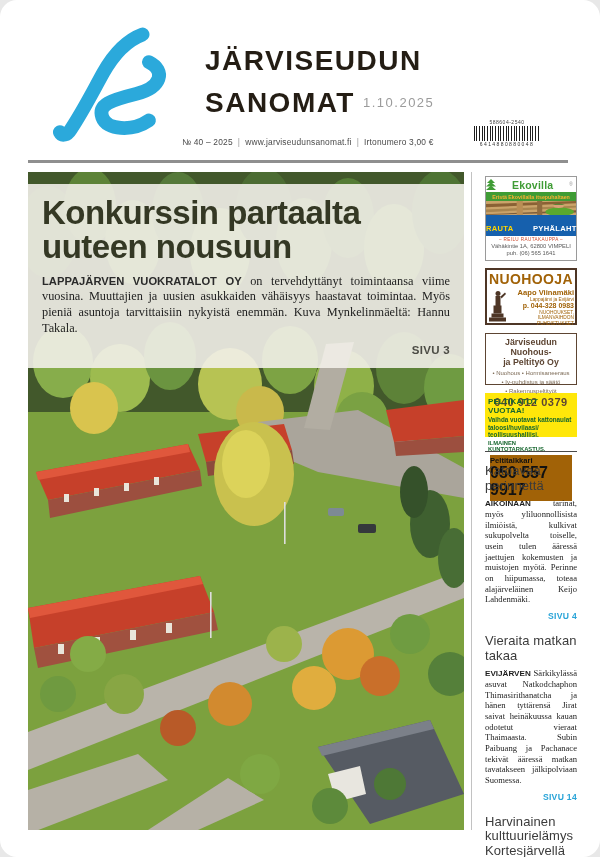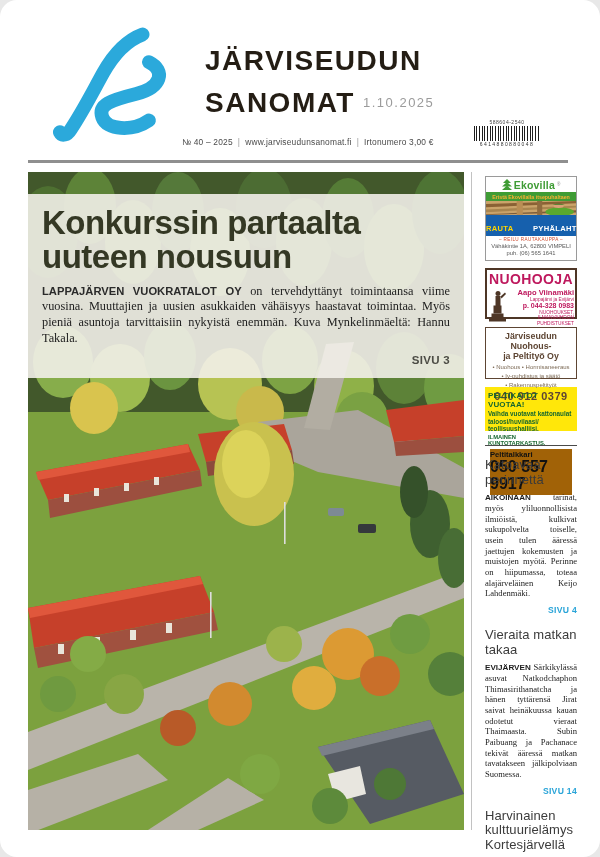--- a/index.html
+++ b/index.html
@@ -22,53 +22,53 @@
   .barcode-block { position:absolute; left:468px; top:119px; width:78px; text-align:center; }
   .barcode-top { font-size:5px; color:#444; letter-spacing:0.5px; }
   .barcode-bars { height:15px; margin:1px 6px 0;
     background: repeating-linear-gradient(90deg,#1d1d1d 0 1px,#fff 1px 2px,#1d1d1d 2px 3.5px,#fff 3.5px 5.5px,#1d1d1d 5.5px 6.5px,#fff 6.5px 8px); }
   .barcode-digits { font-size:5px; color:#333; letter-spacing:1.4px; }
   .header-rule { position:absolute; left:28px; top:160px; width:540px; height:2.5px; background:#8f8f8f; }
 
   
   .photo-wrap { position:absolute; left:28px; top:172px; width:436px; height:658px; overflow:hidden; }
   .photo-wrap svg.photo { position:absolute; inset:0; width:100%; height:100%; }
-  .overlay { position:absolute; left:0; right:0; top:22px;
+  .overlay { position:absolute; left:0; right:0; top:12px;
     background:rgba(242,240,233,0.9); padding:12px 14px 12px; }
   .overlay h1 { font-size:33px; line-height:1.04; letter-spacing:-0.5px;
     font-weight:bold; color:#343824; margin-bottom:9px; }
   .overlay p { font-family:"Liberation Serif", serif; font-size:12.3px;
     line-height:1.28; text-align:justify; color:#1d1d1d; }
   .overlay p strong { font-family:"Liberation Sans", sans-serif; font-size:11.2px; color:#2a2a2a; }
   .pageref-main { text-align:right; font-weight:bold; font-size:11.5px;
     color:#4c4c45; margin-top:7px; letter-spacing:0.3px; }
 
   .vdivider { position:absolute; left:471px; top:172px; width:1px; height:658px; background:#c2c2c2; }
 
   
   .sidebar { position:absolute; left:485px; top:176px; width:92px; }
   .ad { width:100%; }
 
   
   .ad-ekovilla { border:1px solid #9a9a9a; height:85px; display:flex; flex-direction:column; margin-bottom:7px; background:#fff; }
-  .ek-logo-row { height:15px; display:flex; align-items:center; justify-content:center; gap:2px; }
+  .ek-logo-row { height:15px; display:flex; align-items:center; justify-content:flex-start; gap:16px; }
   .ek-logo-row .brand { color:var(--ekovilla-green,#3f9c35); font-weight:bold; font-size:10.5px; letter-spacing:0.2px; }
   .ek-logo-row sup { font-size:4.5px; color:#888; }
   .ek-tagline { background:var(--ekovilla-green,#3f9c35); color:#f8b133; font-size:5.3px;
     font-weight:bold; text-align:center; padding:1.5px 0; }
   .ek-photo { flex:1; position:relative; overflow:hidden; }
   .ek-photo svg { position:absolute; inset:0; width:100%; height:100%; }
   .rauta-band { background:var(--rauta-blue,#1660ad); text-align:center; padding:2px 0 1.5px; white-space:nowrap; }
   .rauta-band .r1 { color:var(--rauta-yellow,#ffd400); font-weight:bold; font-size:7.6px; letter-spacing:0.3px; }
   .rauta-band .r2 { color:#fff; font-weight:bold; font-size:7.6px; letter-spacing:0.3px;padding-left:17px; }
   .rauta-sub { font-size:4.6px; color:#cf4a2e; text-align:center; letter-spacing:0.4px; padding-top:0.5px; }
   .rauta-addr { font-size:5.8px; color:#5a5a5a; text-align:center; line-height:1.3; padding:1px 0 2px; }
 
   
-  .ad-nuohooja { border:2px solid #4e3626; height:51px; color:#be185d; padding:2px 1px; margin-bottom:8px; }
+  .ad-nuohooja { border:2px solid #4e3626; height:57px; color:#a16207; padding:2px 1px; margin-bottom:8px; }
   .nu-title { font-size:14px; font-weight:bold; text-align:center; letter-spacing:0.4px; line-height:1.05; }
   .nu-row { display:flex; gap:2px; margin-top:1px; }
   .nu-row svg { flex:none; width:20px; height:34px; }
   .nu-col { flex:1; text-align:right; }
   .nu-name { font-size:7.6px; font-weight:bold; }
   .nu-area { font-size:4.8px; }
   .nu-phone { font-size:7px; font-weight:bold; }
   .nu-services { font-size:4.8px; line-height:1.2; margin-top:1px; }
 
   

